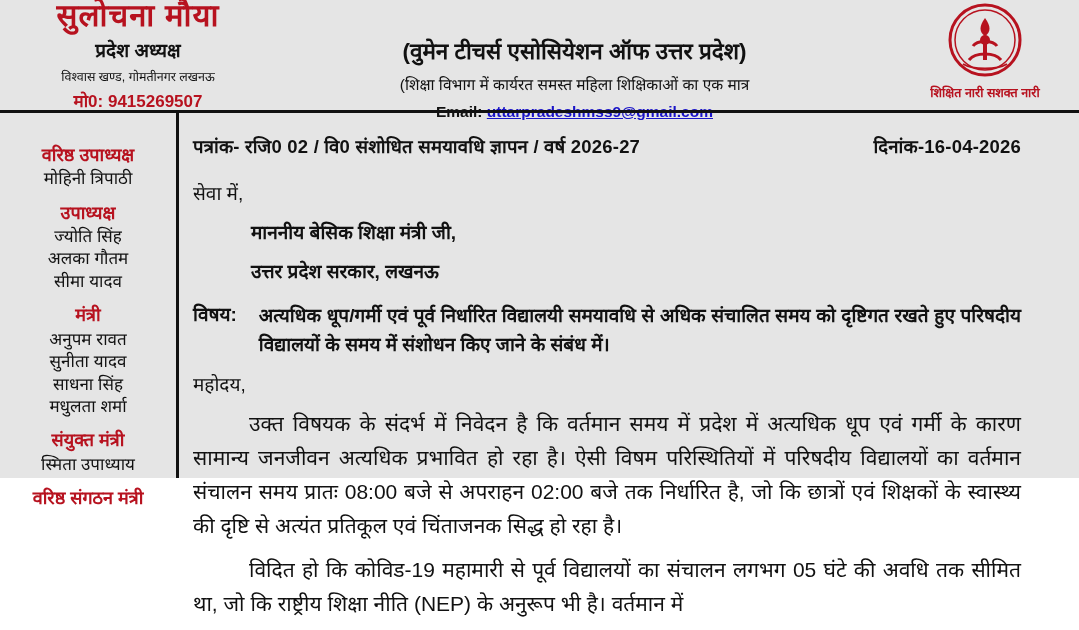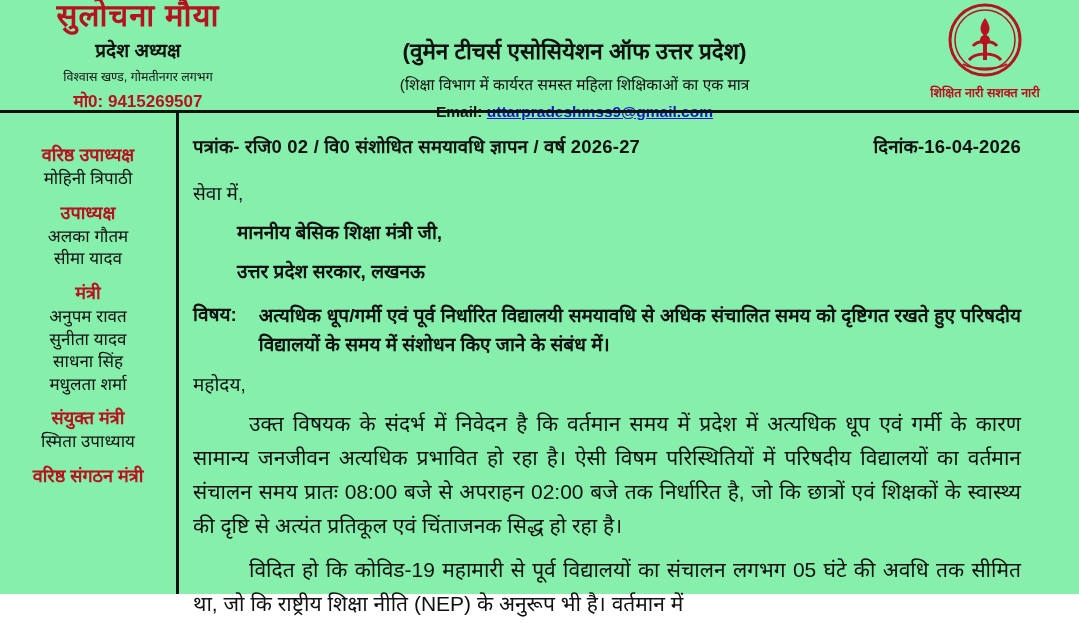--- a/index.html
+++ b/index.html
@@ -10,22 +10,22 @@
   body {
     width: 1079px;
     height: 630px;
     overflow: hidden;
     font-family: "Liberation Sans", sans-serif;
     color: #111;
   }
   .page {
     position: relative;
     width: 1079px;
-    height: 594px;
-    background: #86efac;
+    height: 478px;
+    background: #e5e5e5;
   }
 
   
   .header {
     position: relative;
     height: 112px;
     width: 100%;
     box-sizing: border-box;
   }
   .header-rule {
@@ -185,21 +185,21 @@
   .ref-right { letter-spacing: 0.2px; }
 
   .to-label {
     margin-top: 22px;
     font-size: 19px;
     color: #111;
     font-weight: normal;
   }
   .to-line {
     margin-top: 13px;
-    margin-left: 44px;
+    margin-left: 58px;
     font-size: 19px;
     font-weight: bold;
     color: #111;
   }
   .subject-block {
     margin-top: 17px;
     display: flex;
     align-items: flex-start;
     gap: 14px;
   }
@@ -235,21 +235,21 @@
 </head>
 <body>
 
 <div class="page">
 
   <div class="header">
 
     <div class="org-left">
       <div class="name">सुलोचना मौया</div>
       <div class="role">प्रदेश अध्यक्ष</div>
-      <div class="addr">विश्वास खण्ड, गोमतीनगर लगभग</div>
+      <div class="addr">विश्वास खण्ड, गोमतीनगर लखनऊ</div>
       <div class="mobile">
         <span>मो0:</span>
         <span>9415269507</span>
       </div>
     </div>
 
     <div class="org-center">
       <div class="title-hi">(वुमेन टीचर्स एसोसियेशन ऑफ उत्तर प्रदेश)</div>
       <div class="subtitle-hi">(शिक्षा विभाग में कार्यरत समस्त महिला शिक्षिकाओं का एक मात्र</div>
       <div class="email-line">
@@ -282,20 +282,21 @@
 
     <div class="sidebar">
 
       <div class="sb-group">
         <div class="sb-head">वरिष्ठ उपाध्यक्ष</div>
         <div class="sb-name">मोहिनी त्रिपाठी</div>
       </div>
 
       <div class="sb-group">
         <div class="sb-head">उपाध्यक्ष</div>
+        <div class="sb-name">ज्योति सिंह</div>
         <div class="sb-name">अलका गौतम</div>
         <div class="sb-name">सीमा यादव</div>
       </div>
 
 
       <div class="sb-group">
         <div class="sb-head">मंत्री</div>
         <div class="sb-name">अनुपम रावत</div>
         <div class="sb-name">सुनीता यादव</div>
         <div class="sb-name">साधना सिंह</div>

